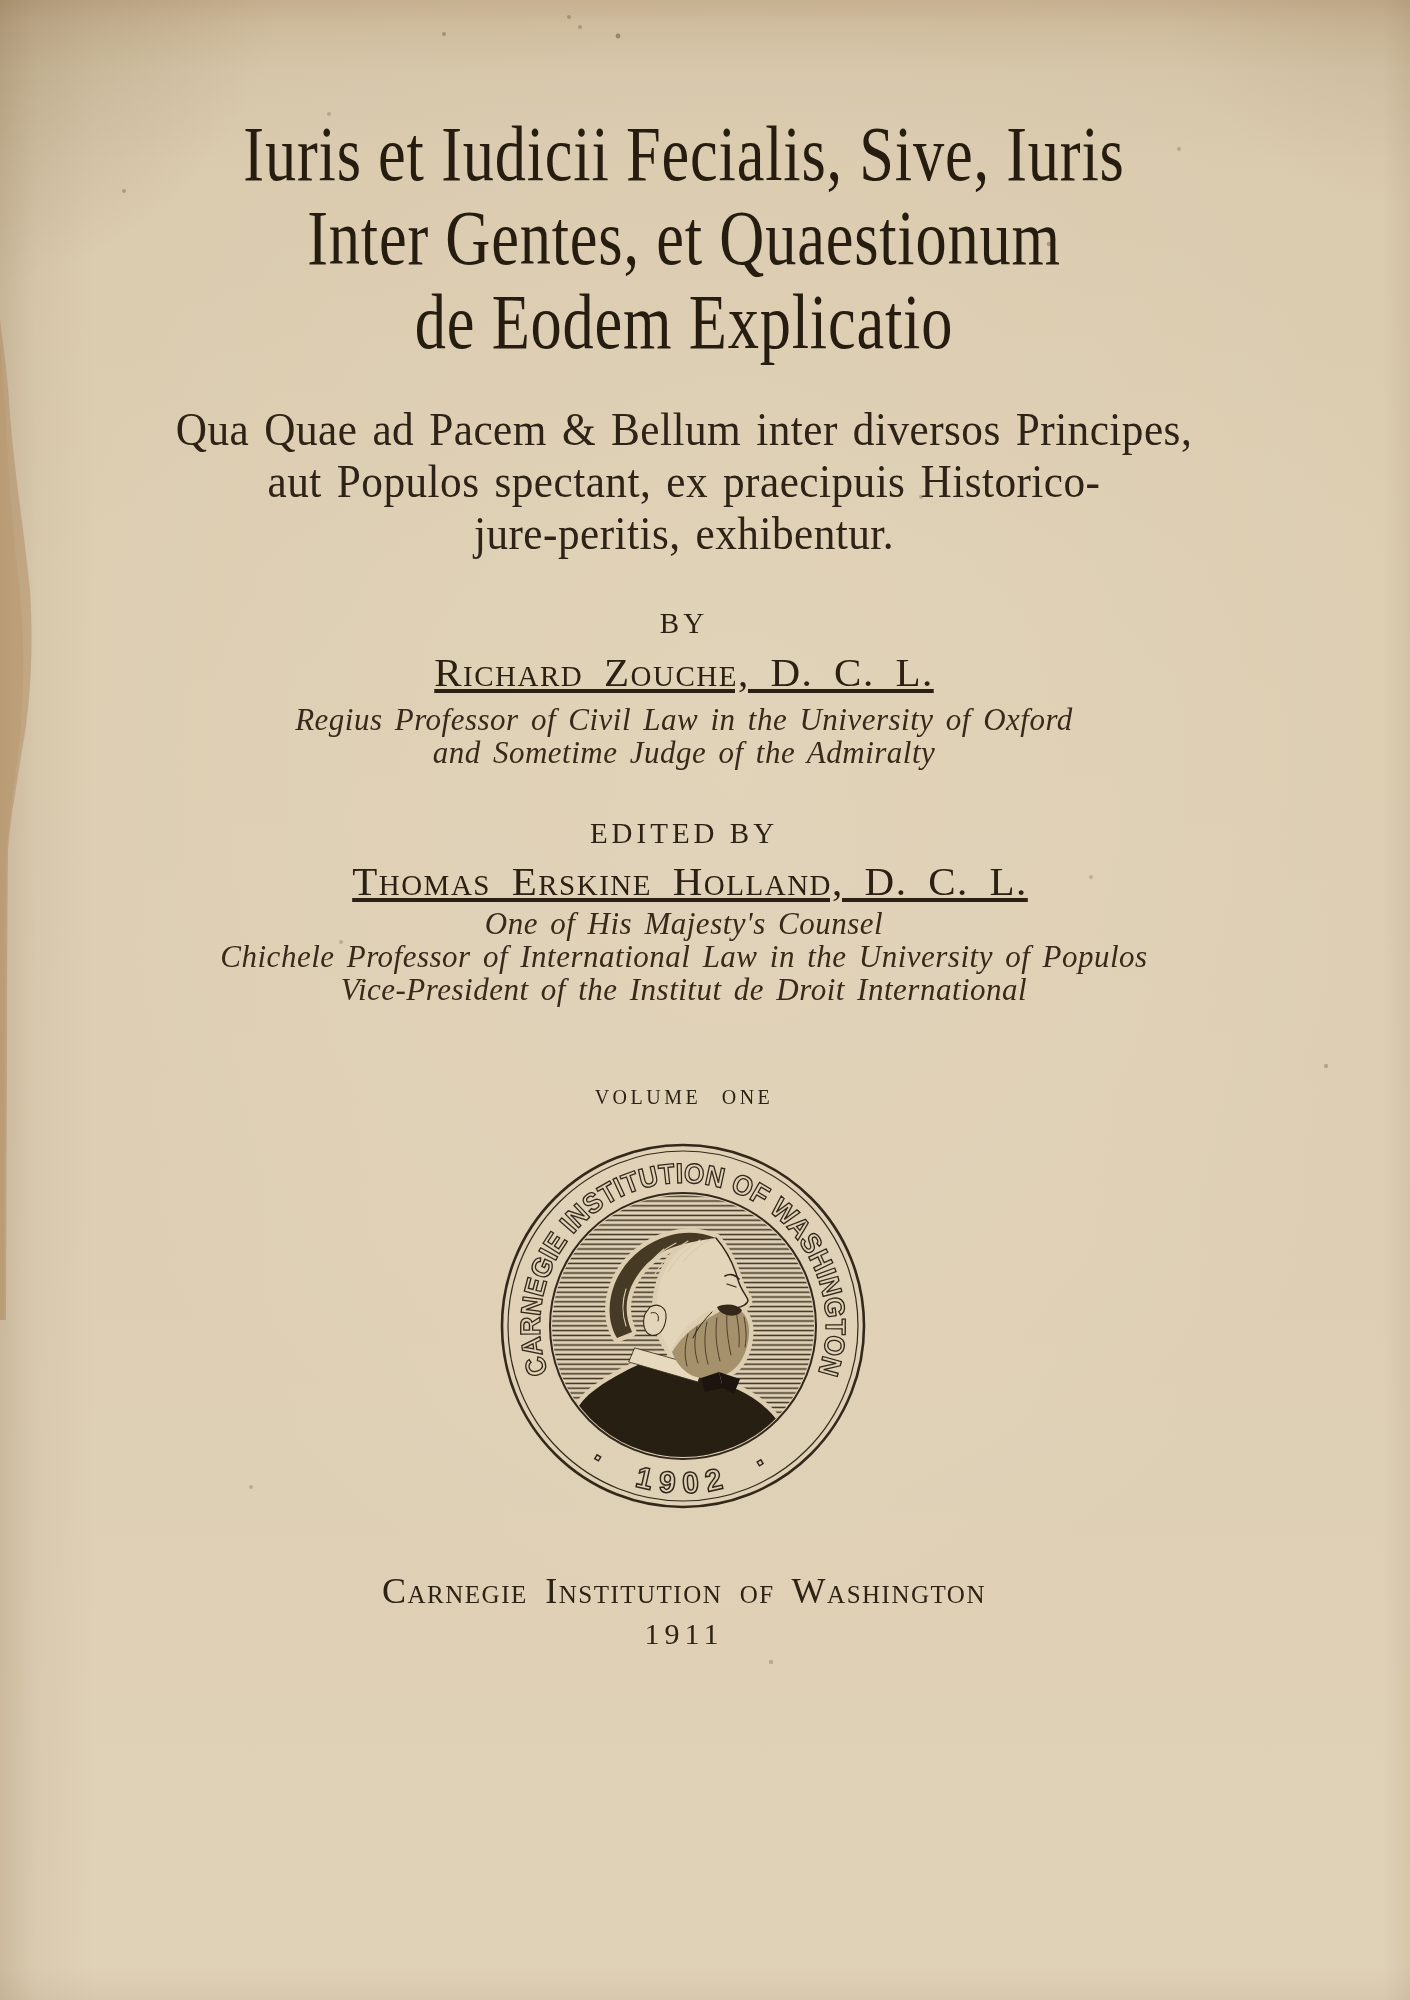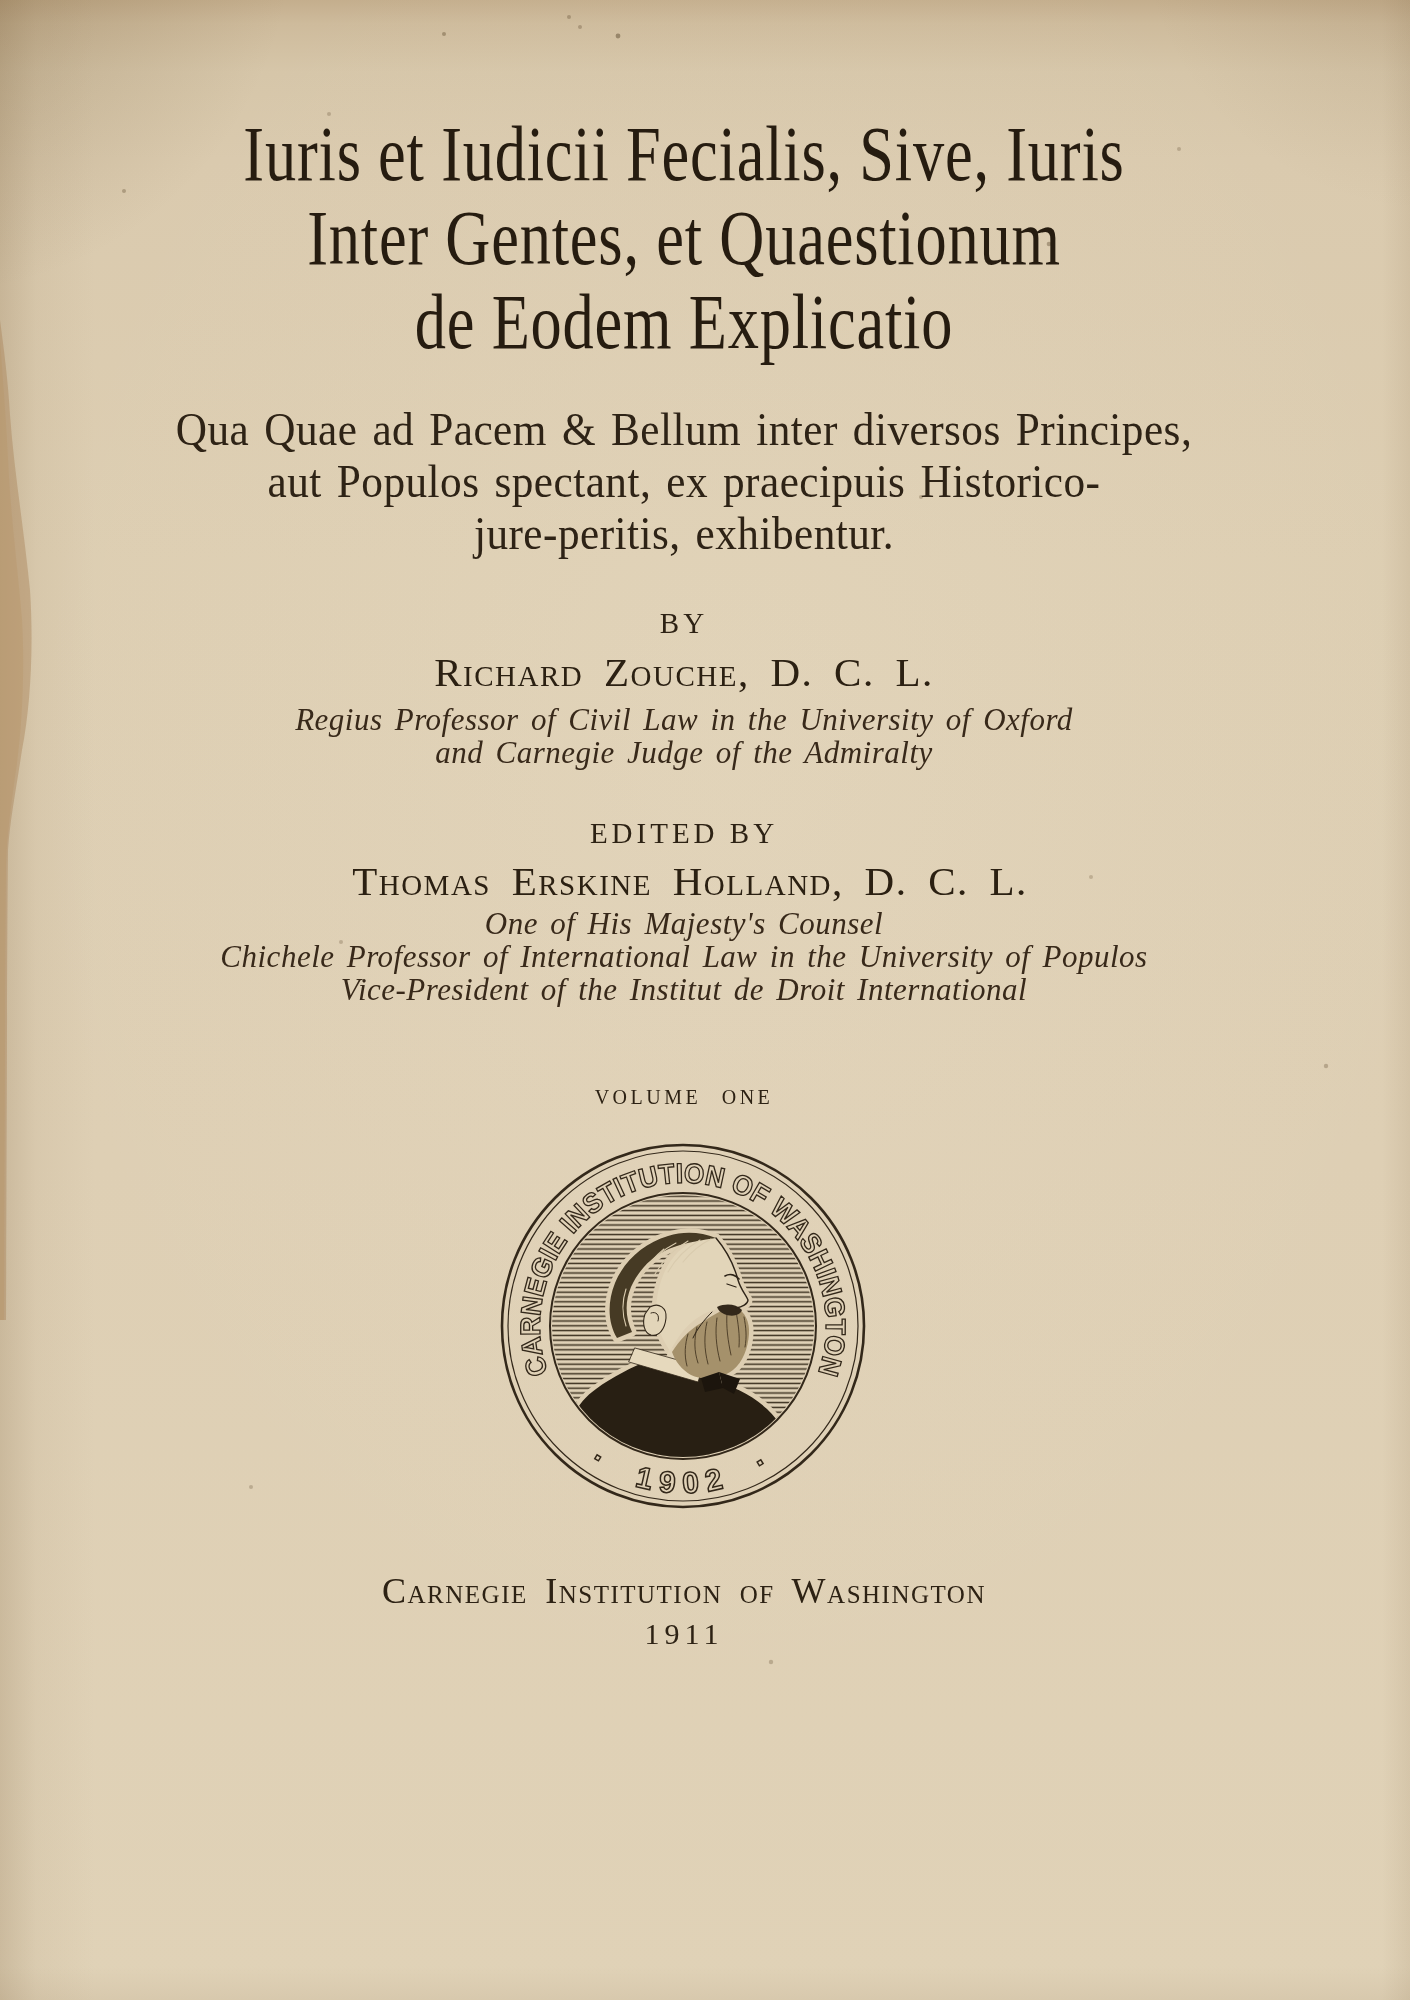--- a/index.html
+++ b/index.html
@@ -46,21 +46,21 @@
     transform:scaleX(.80);letter-spacing:1px;
   }
   .subtitle{
     top:404px;font-size:46px;line-height:52px;color:#2e2316;
     transform:scaleX(.94);letter-spacing:.5px;word-spacing:4px;
   }
   .caps-label{font-size:29px;letter-spacing:4px;color:#2d2214;}
   .by-label{top:607px;}
   .edited-label{top:817px;}
   .name{
-    font-size:41px;font-variant:small-caps;letter-spacing:1.5px;word-spacing:9px;color:#2b2012;
+    font-size:41px;font-variant:small-caps;letter-spacing:1.5px;word-spacing:9px;color:#2b2012;text-decoration:underline;
   }
   .author-name{top:648px;}
   .editor-name{top:857px;padding-left:6px;}
   .cred{
     font-style:italic;font-size:31px;line-height:33px;color:#38291a;
     letter-spacing:.5px;word-spacing:4px;
   }
   .author-creds{top:703px;}
   .editor-creds{top:907px;}
   .volume{top:1086px;font-size:20px;letter-spacing:3.5px;word-spacing:12px;color:#2d2214;}
@@ -104,21 +104,21 @@
   <div class="subtitle">
     <span>Qua Quae ad Pacem &amp; Bellum inter diversos Principes,</span><br>
     <span>aut Populos spectant, ex praecipuis Historico-</span><br>
     <span>jure-peritis, exhibentur.</span>
   </div>
 
   <div class="caps-label by-label">BY</div>
   <div class="name author-name">Richard Zouche, D. C. L.</div>
   <div class="cred author-creds">
     <span>Regius Professor of Civil Law in the University of Oxford</span><br>
-    <span>and Carnegie Judge of the Admiralty</span>
+    <span>and Sometime Judge of the Admiralty</span>
   </div>
 
   <div class="caps-label edited-label">EDITED BY</div>
   <div class="name editor-name">Thomas Erskine Holland, D. C. L.</div>
   <div class="cred editor-creds">
     <span>One of His Majesty's Counsel</span><br>
     <span>Chichele Professor of International Law in the University of Populos</span><br>
     <span>Vice-President of the Institut de Droit International</span>
   </div>
 

